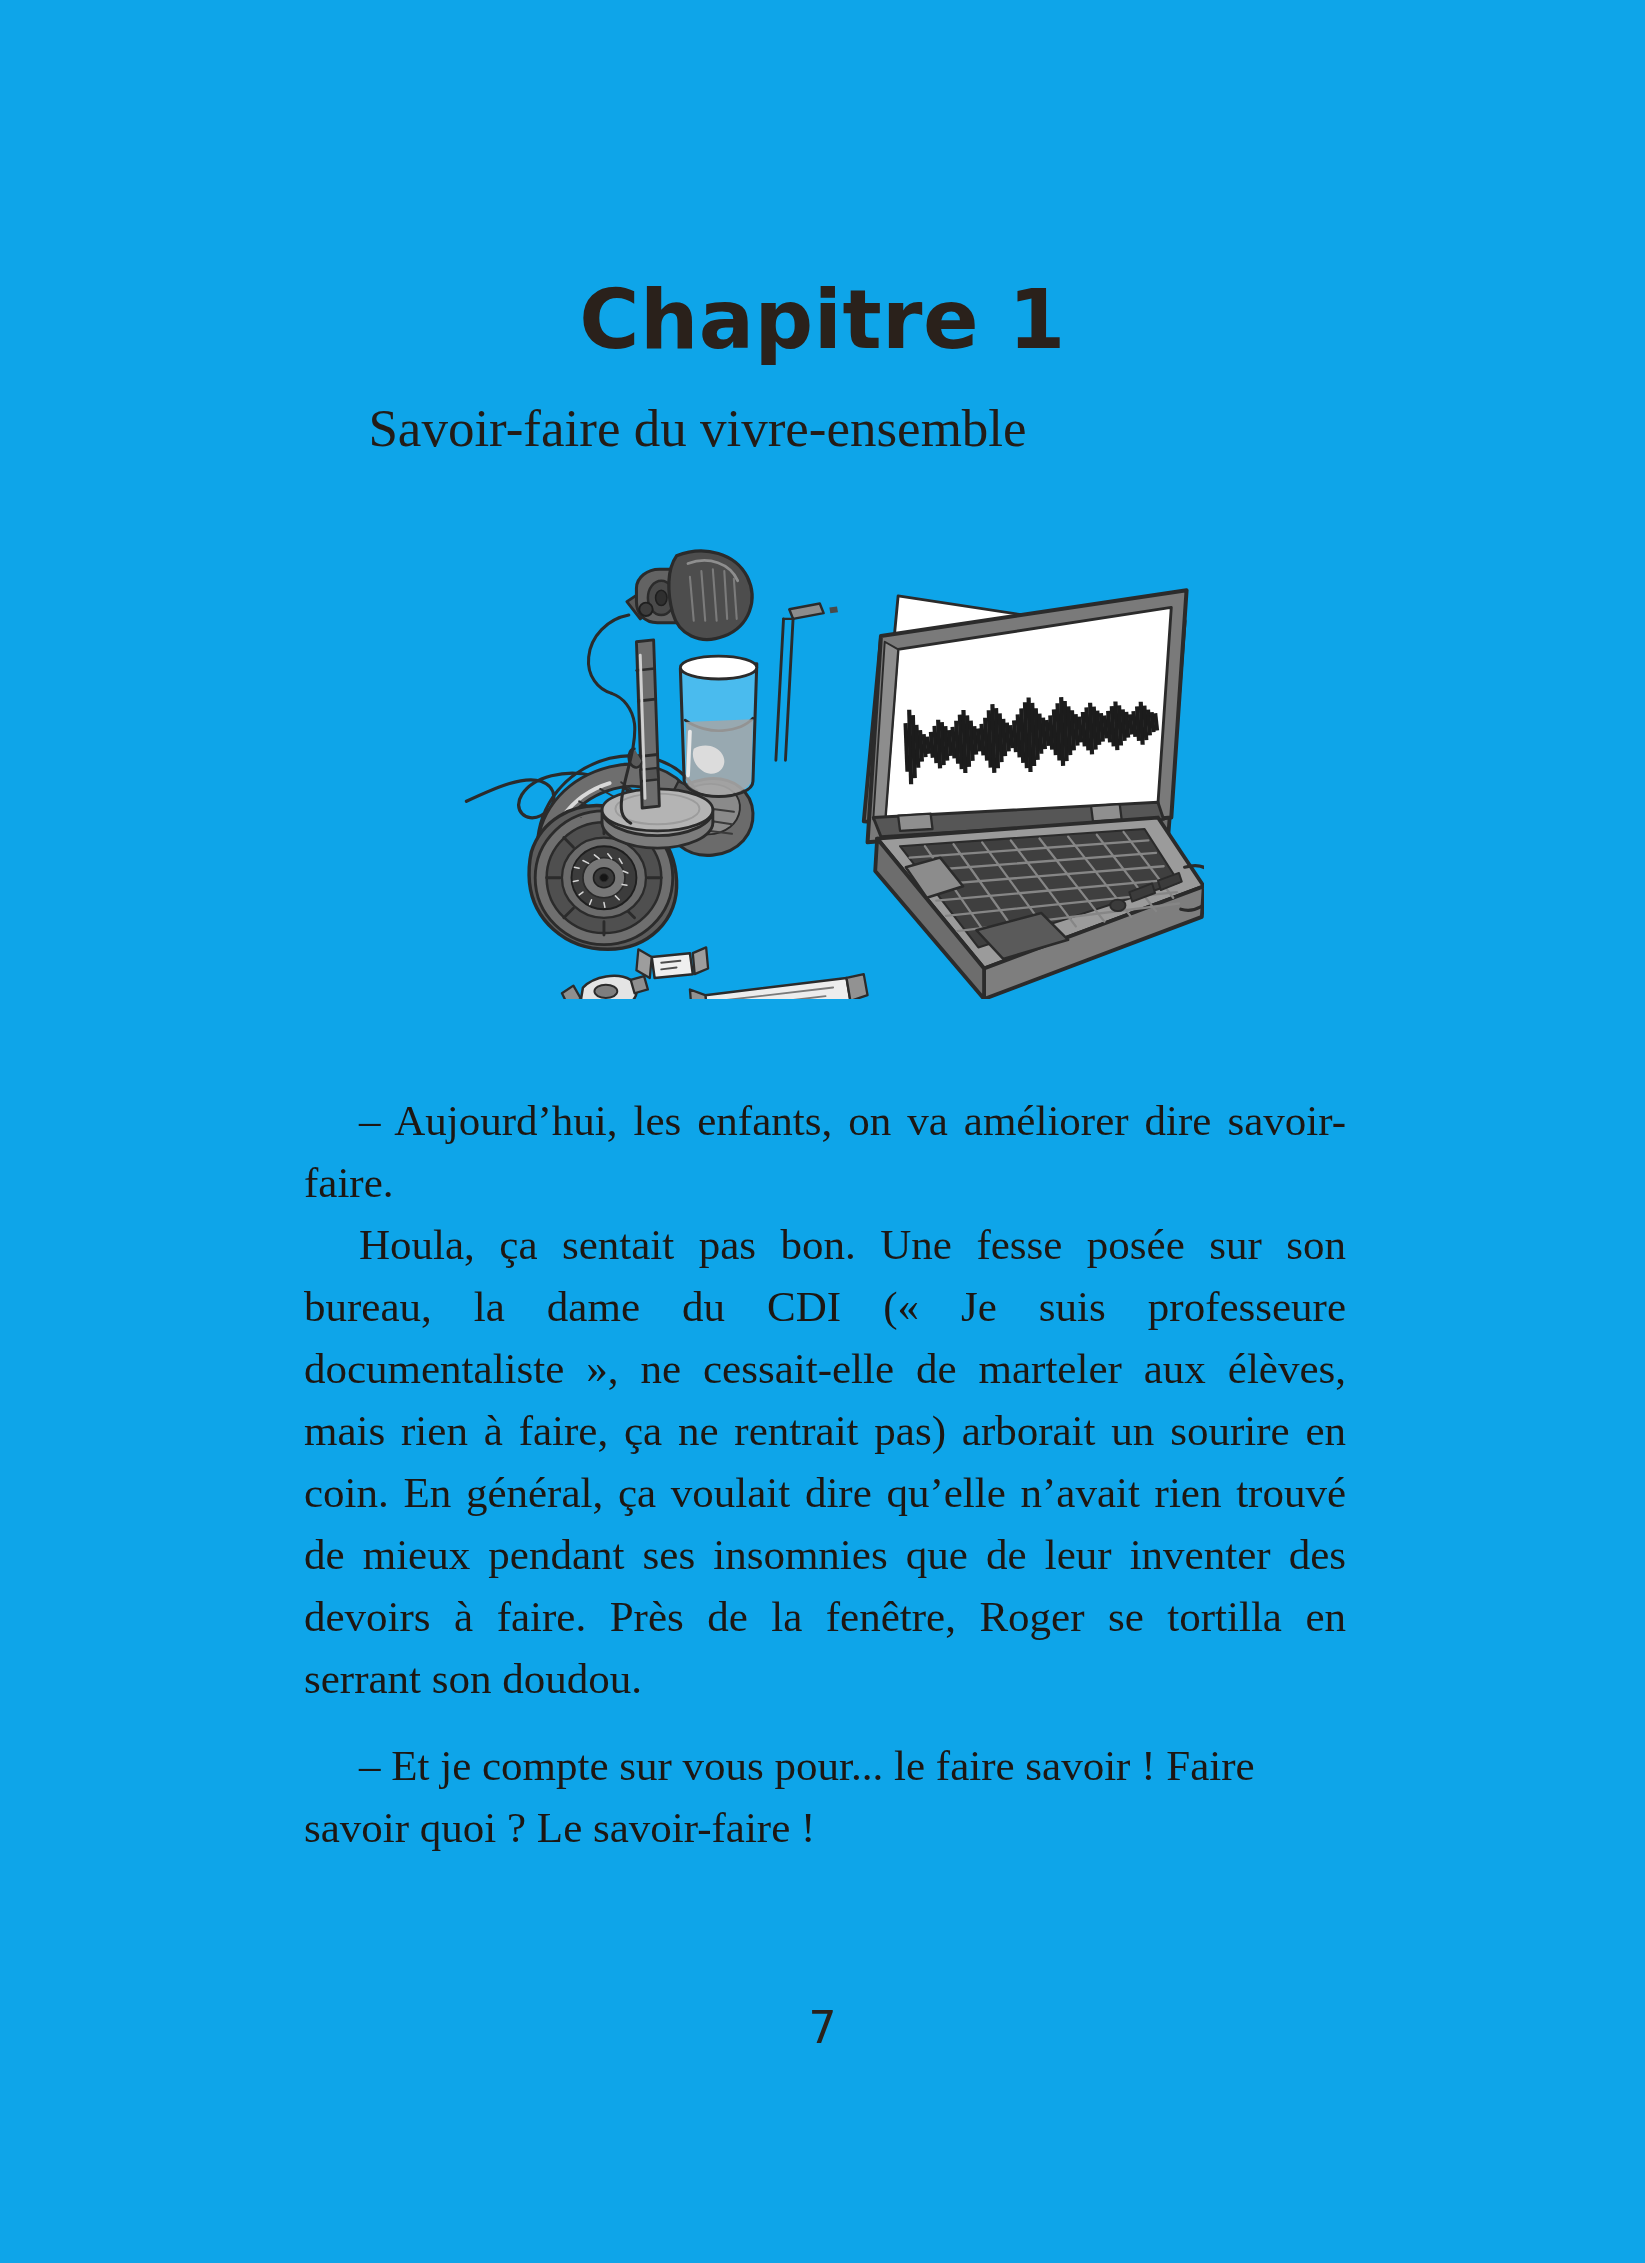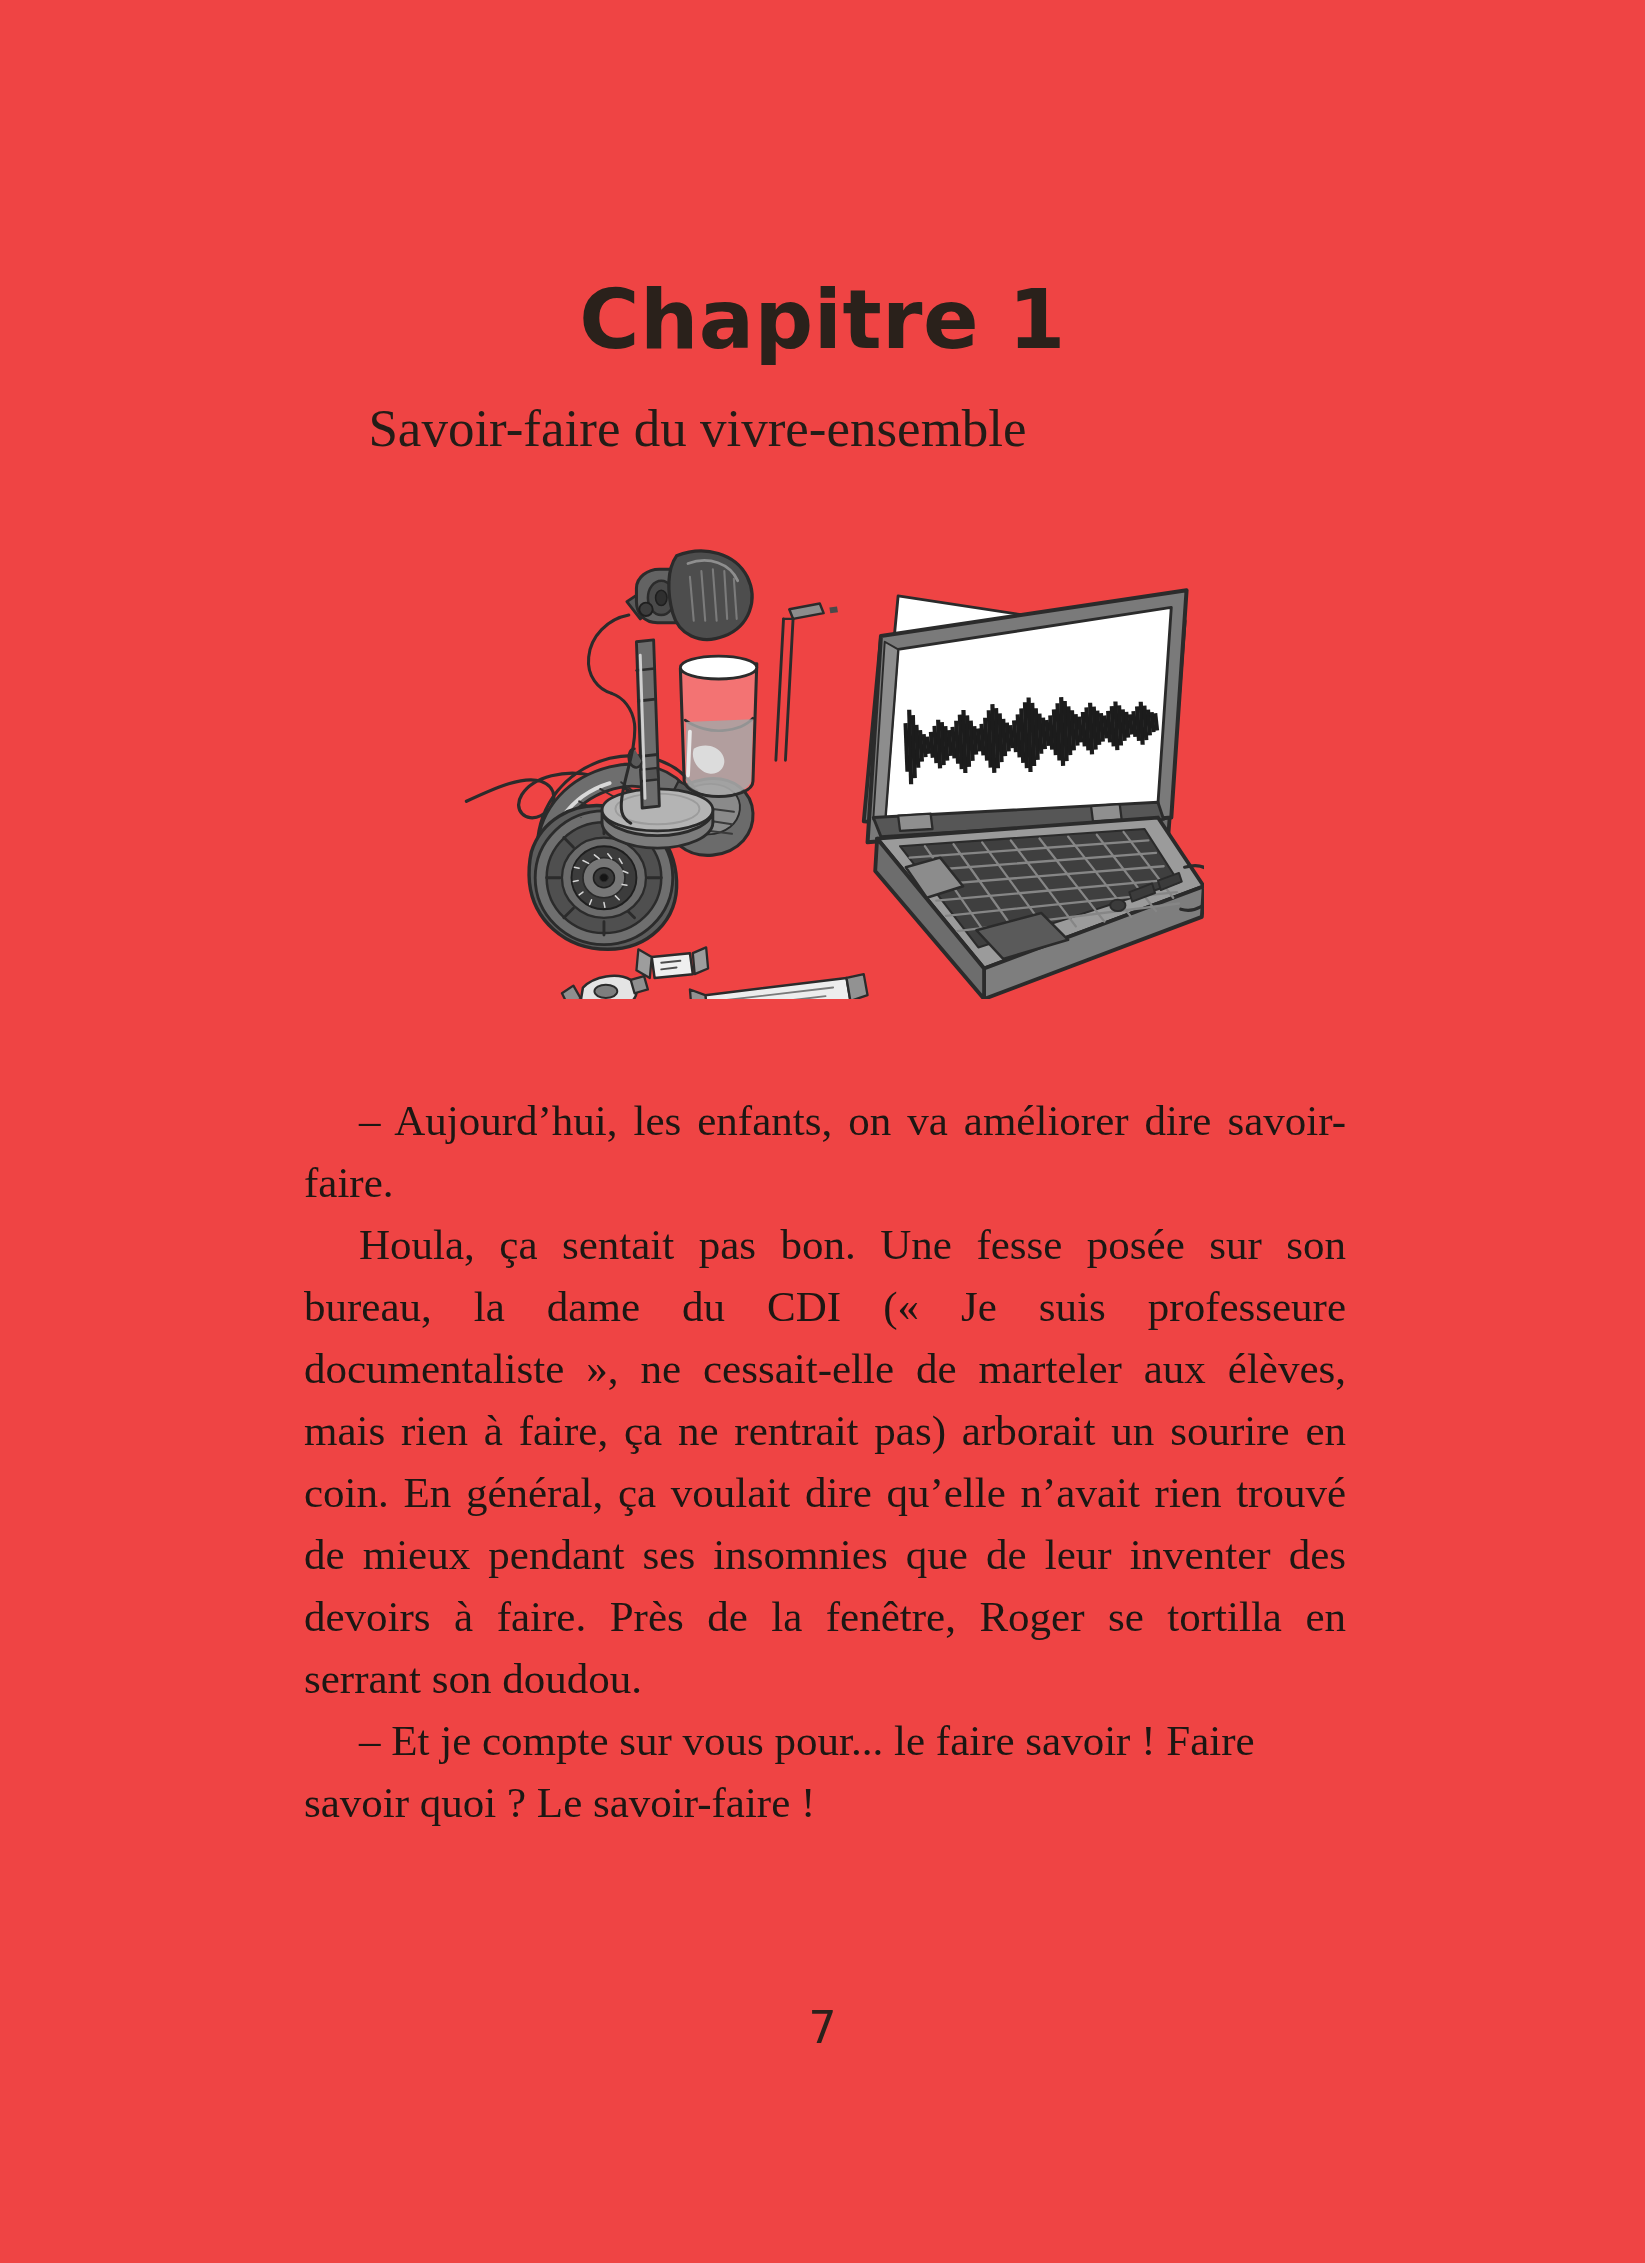--- a/index.html
+++ b/index.html
@@ -12,21 +12,21 @@
     height: 2264px;
     position: relative;
     overflow: hidden;
     font-family: "Liberation Serif", serif;
     color: #231c17;
   }
 
   .page {
     position: absolute;
     inset: 0;
-    background: #ef4444;
+    background: #0ea5e9;
   }
 
   
   .chapter-title {
     position: absolute;
     top: 279px;
     left: 0;
     width: 1645px;
     text-align: center;
     font-family: "DejaVu Sans", sans-serif;
@@ -73,20 +73,21 @@
     text-align: justify;
     color: #1d1713;
     hyphens: manual;
   }
   .body-text p {
     margin: 0;
     text-indent: 55px;
   }
   .body-text p:last-child {
     text-align: left;
+    margin-top: 25px;
   }
 
   
   .folio {
     position: absolute;
     top: 2002px;
     left: 0;
     width: 1645px;
     text-align: center;
     font-family: "DejaVu Sans", sans-serif;

